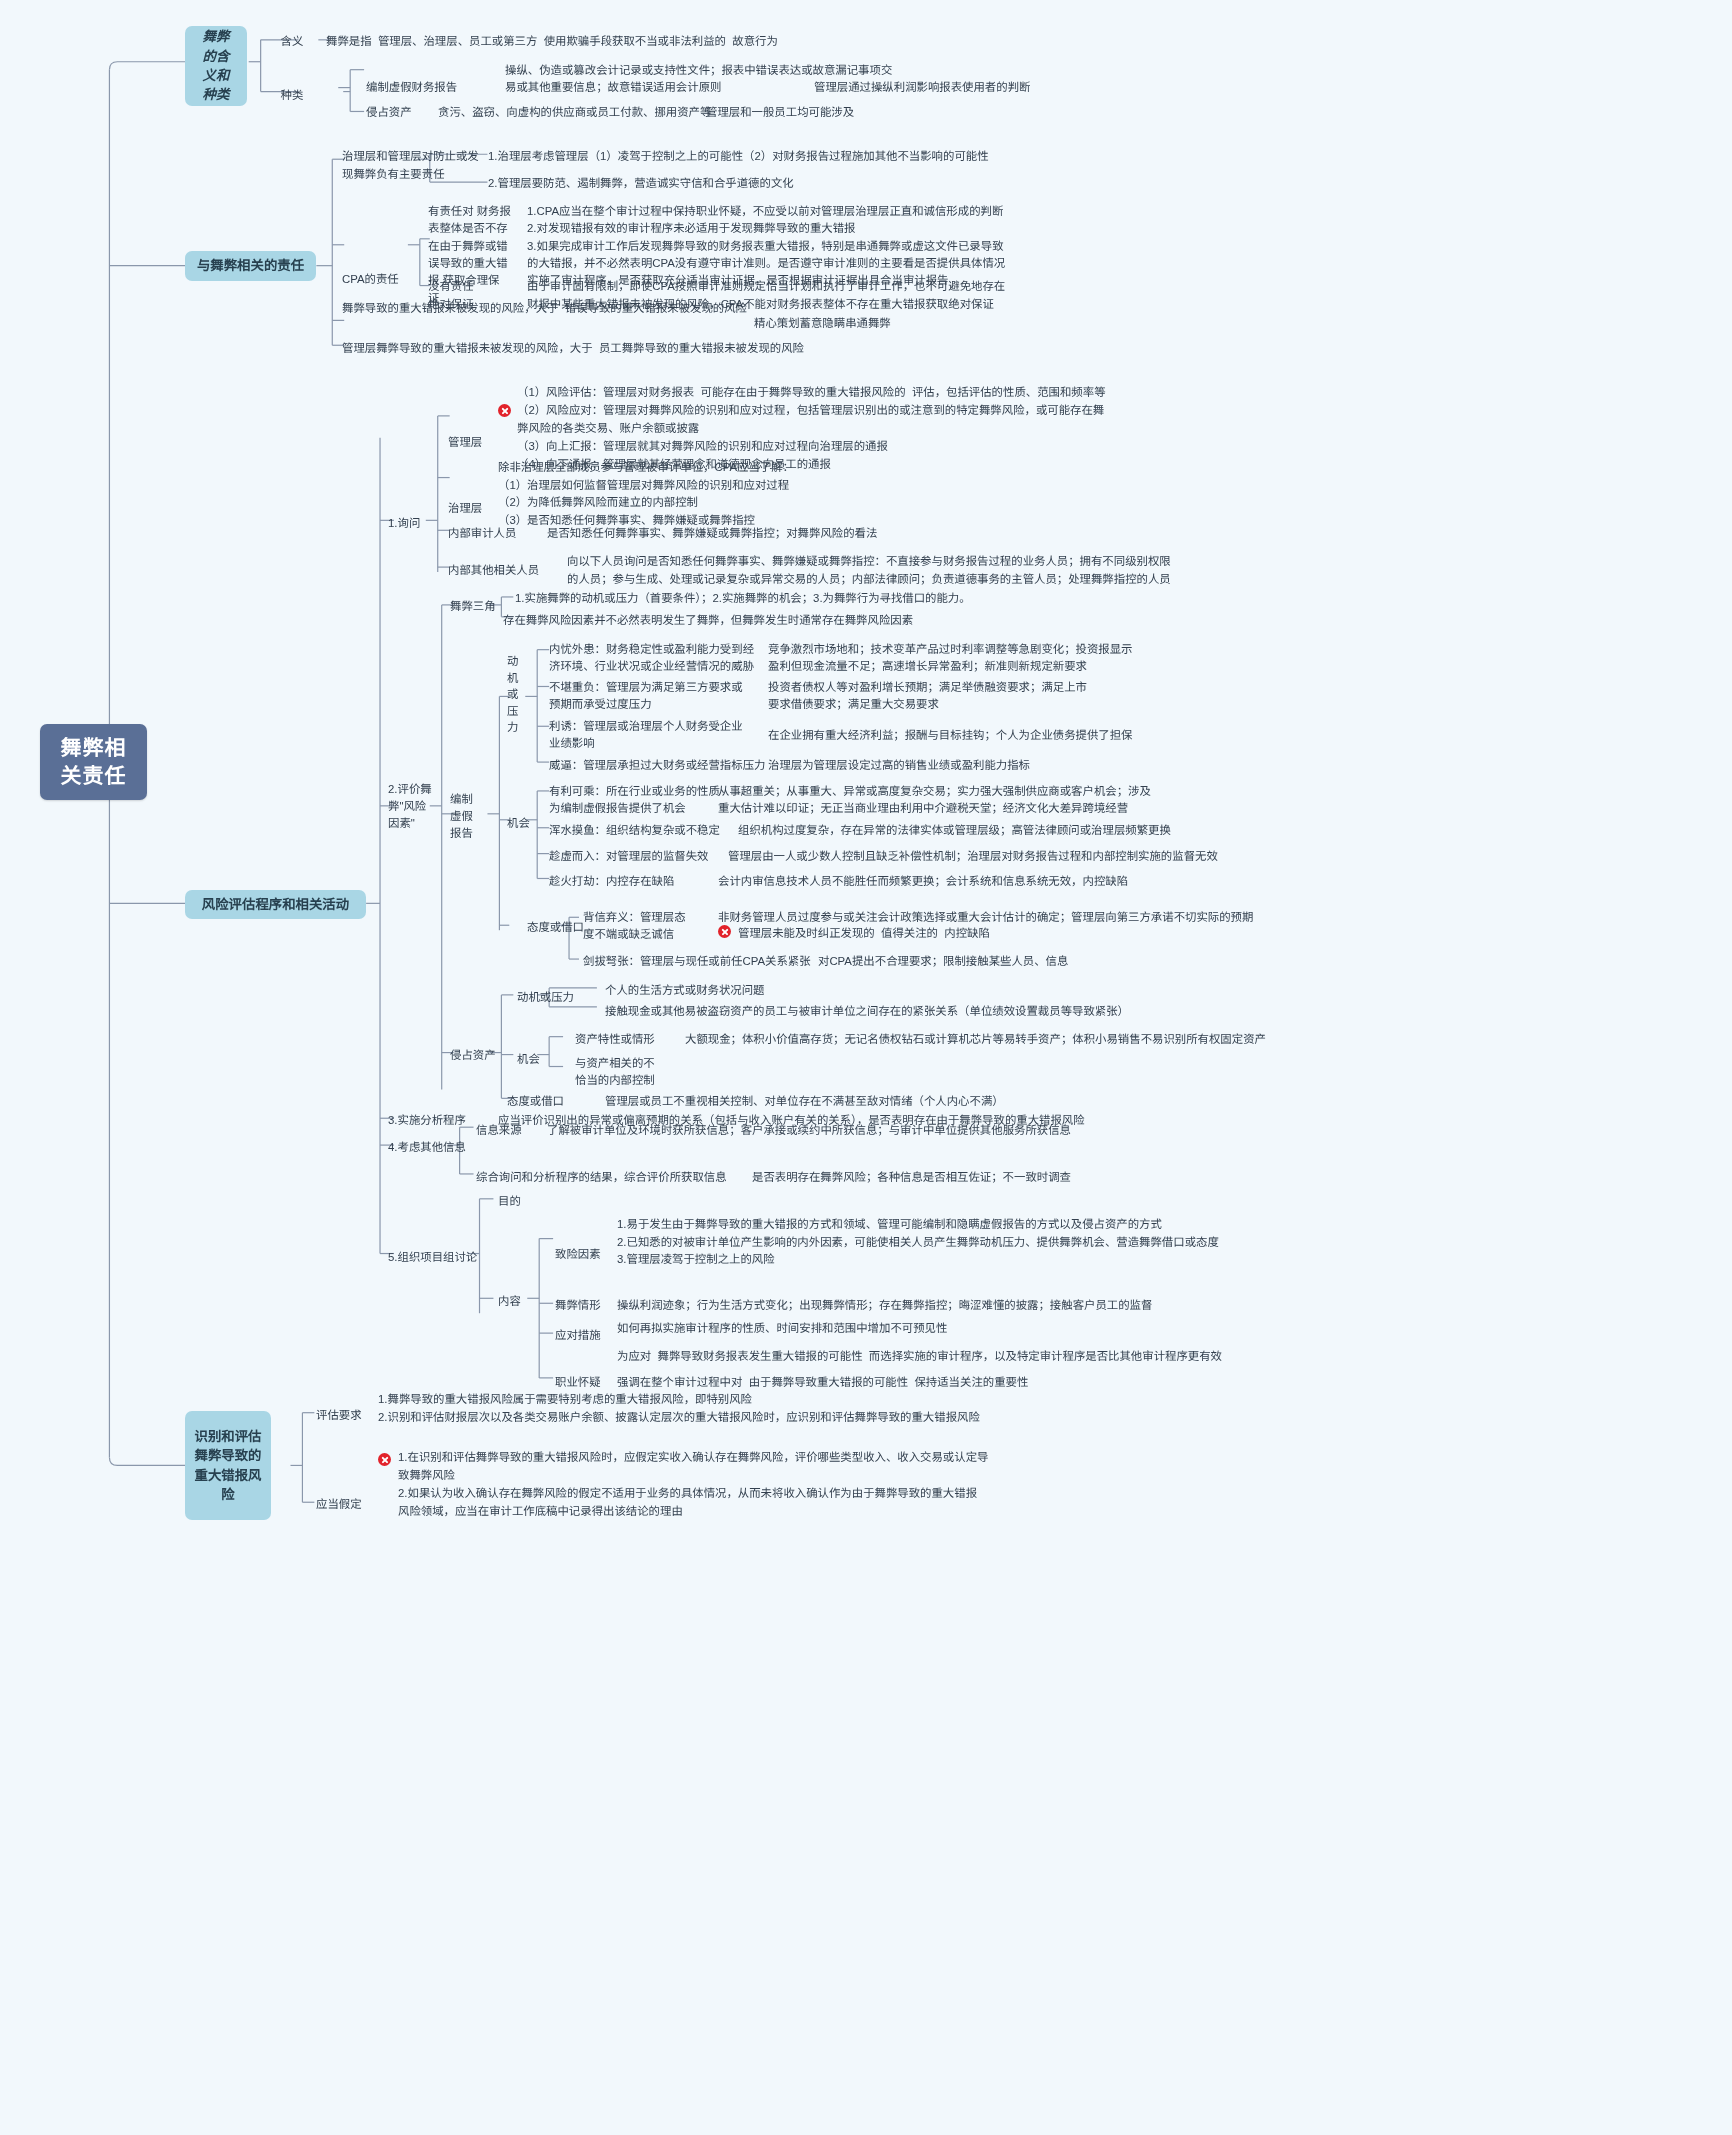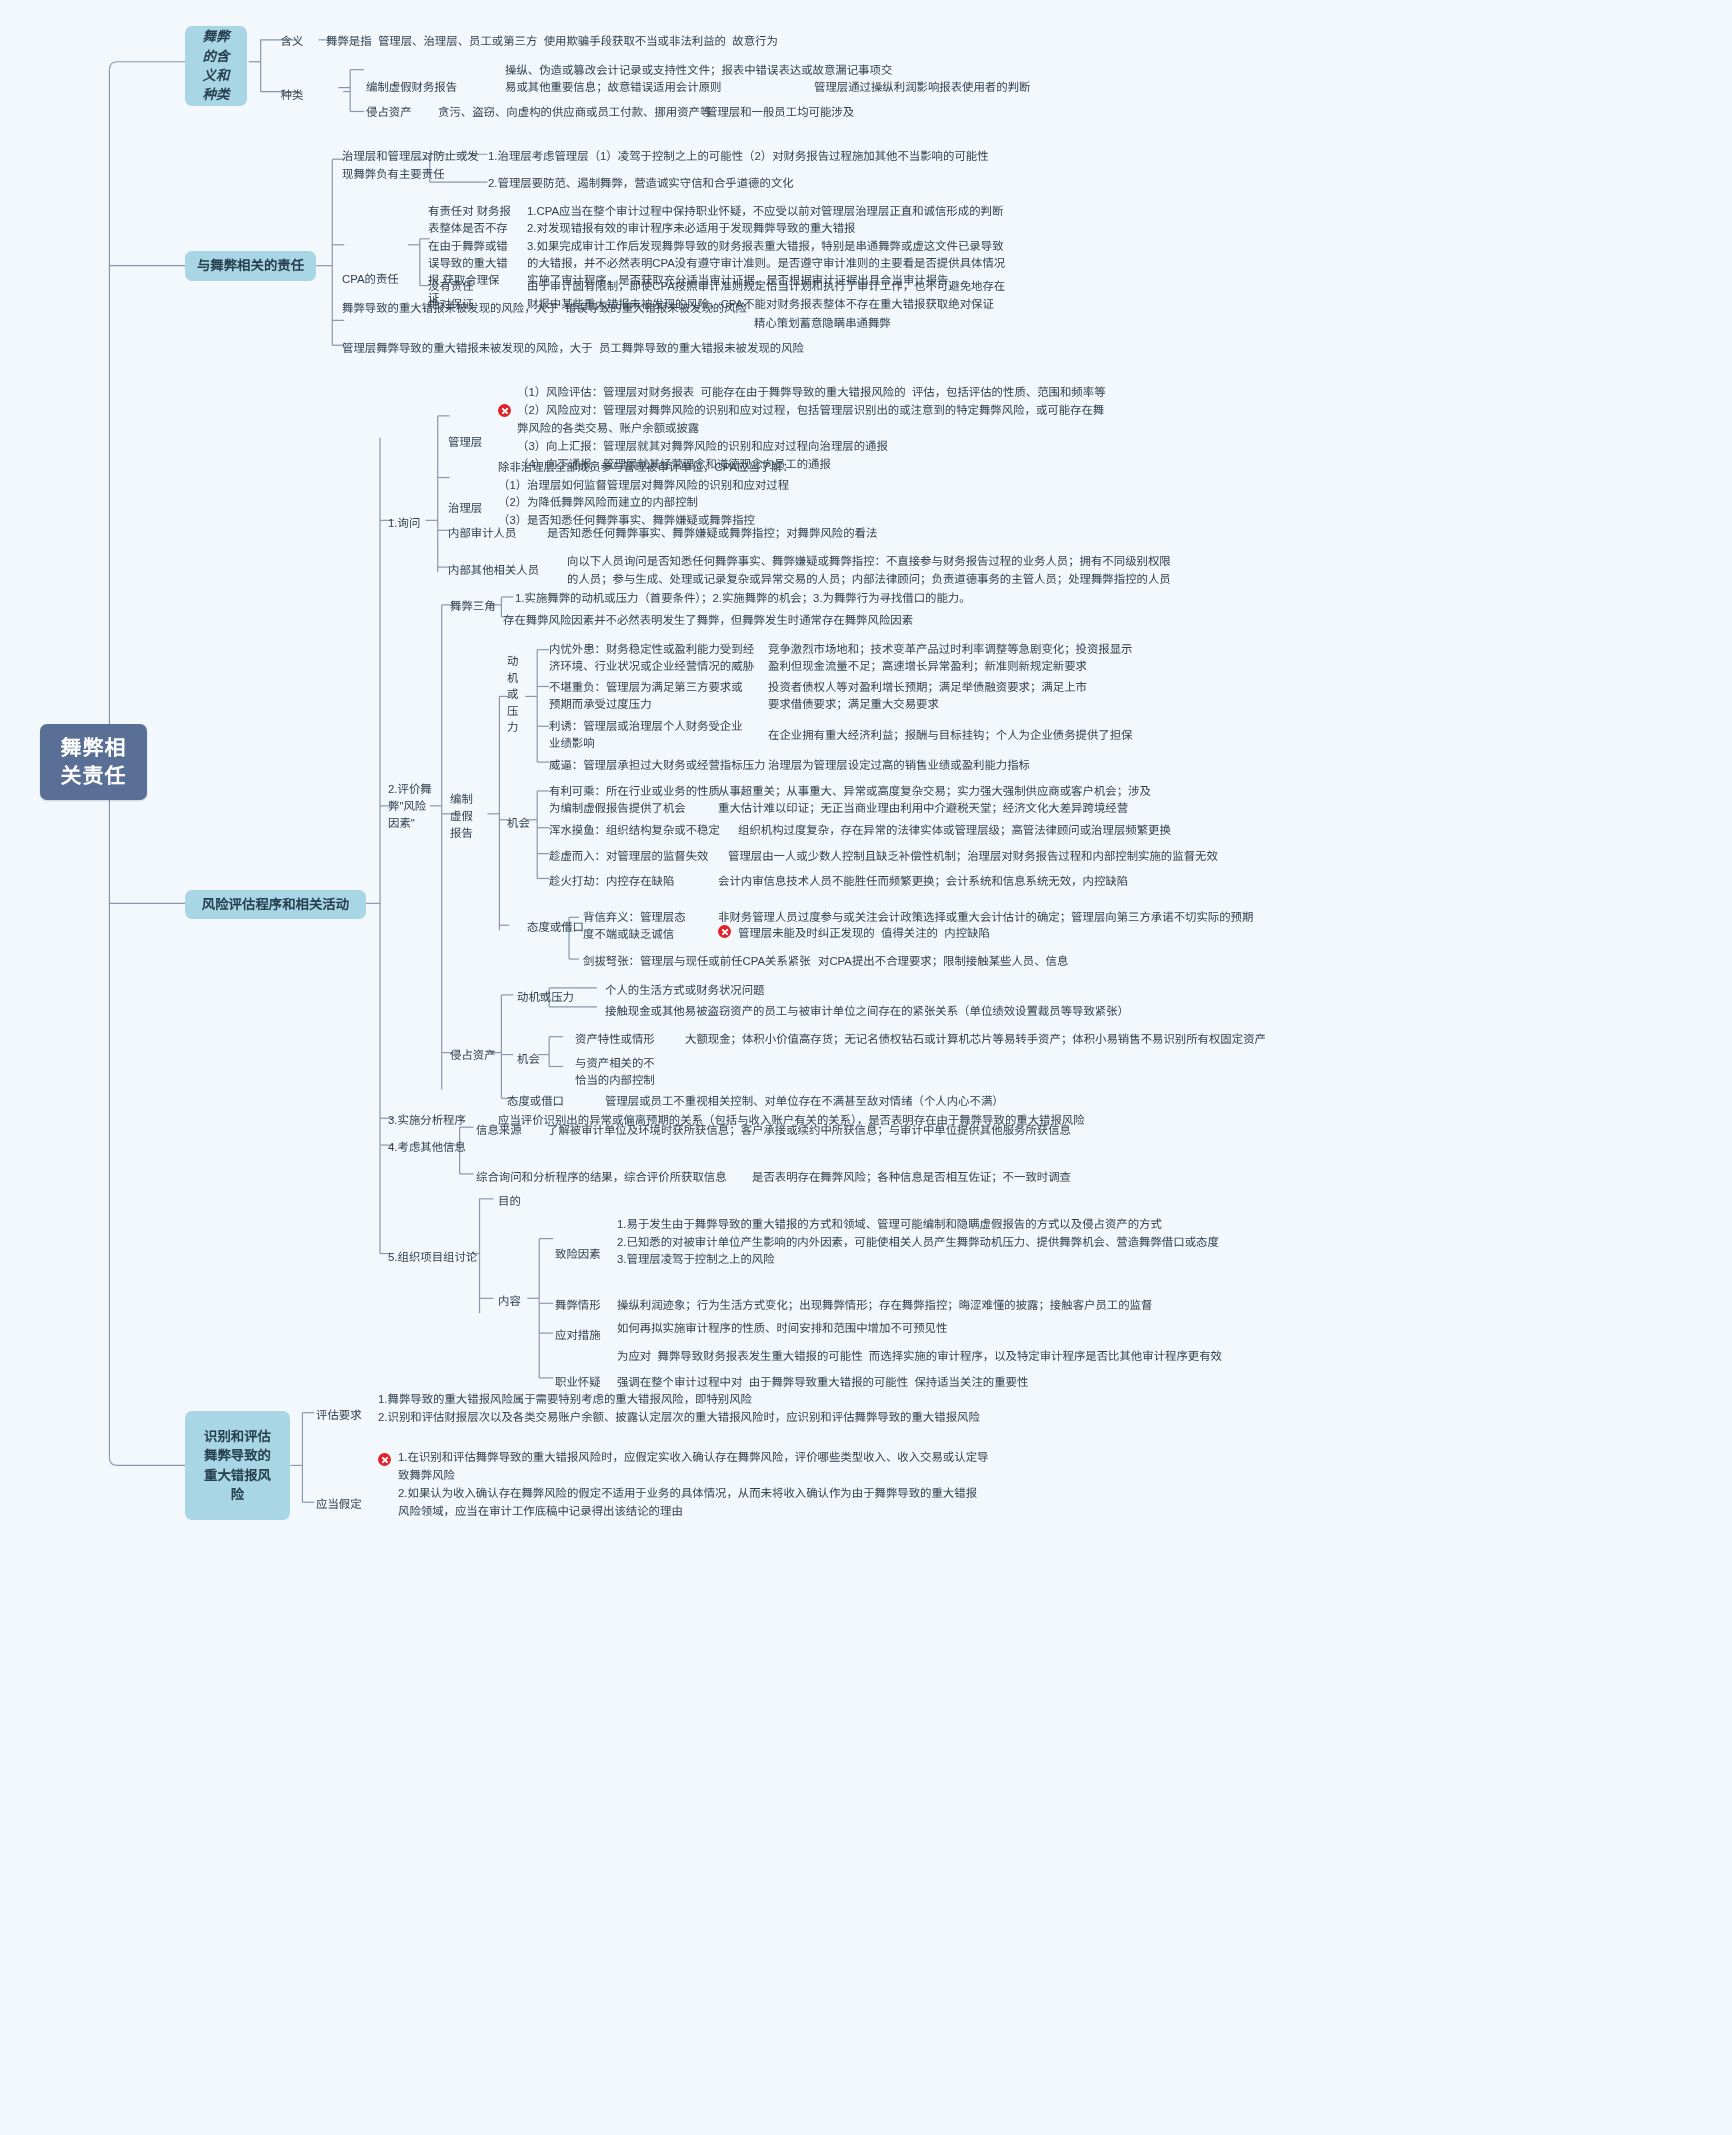--- a/index.html
+++ b/index.html
@@ -373,21 +373,21 @@
   <div class="lbl" style="left:555px;top:1297px;">舞弊情形</div>
   <div class="txt" style="left:617px;top:1297px;">操纵利润迹象；行为生活方式变化；出现舞弊情形；存在舞弊指控；晦涩难懂的披露；接触客户员工的监督</div>
 
   <div class="lbl" style="left:555px;top:1327px;">应对措施</div>
   <div class="txt" style="left:617px;top:1320px;">如何再拟实施审计程序的性质、时间安排和范围中增加不可预见性</div>
   <div class="txt" style="left:617px;top:1348px;">为应对  舞弊导致财务报表发生重大错报的可能性  而选择实施的审计程序，以及特定审计程序是否比其他审计程序更有效</div>
 
   <div class="lbl" style="left:555px;top:1374px;">职业怀疑</div>
   <div class="txt" style="left:617px;top:1374px;">强调在整个审计过程中对  由于舞弊导致重大错报的可能性  保持适当关注的重要性</div>
 
-  <div class="node lvl1" style="left:185px;top:1411px;width:105px;height:109px;">
+  <div class="node lvl1" style="left:185px;top:1411px;width:86px;height:109px;">
     <span style="white-space:pre-line">识别和评估
 舞弊导致的
 重大错报风
 险</span>
   </div>
 
   <div class="lbl" style="left:316px;top:1407px;">评估要求</div>
   <div class="txt" style="left:378px;top:1390px;line-height:1.58;">1.舞弊导致的重大错报风险属于需要特别考虑的重大错报风险，即特别风险
 2.识别和评估财报层次以及各类交易账户余额、披露认定层次的重大错报风险时，应识别和评估舞弊导致的重大错报风险</div>
 

